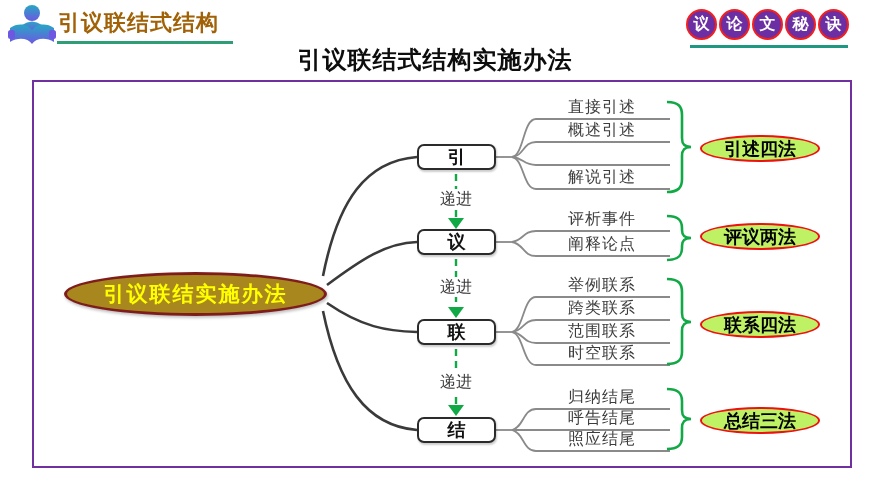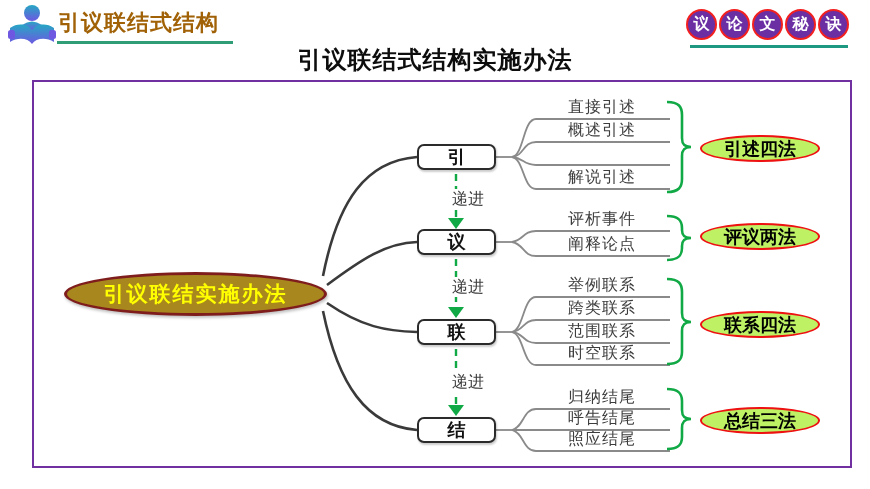--- a/index.html
+++ b/index.html
@@ -17,21 +17,21 @@
 
   
   .board{position:absolute;left:32px;top:80px;width:820px;height:388px;border:2px solid #7030A0;background:#fff;}
   .board svg{position:absolute;left:0;top:0;}
 
   .root-ellipse{position:absolute;left:30px;top:190px;width:263px;height:44px;border-radius:50%;
     background:#A8871E;border:3px solid #7f1d1d;color:#FFFF00;font-size:21px;font-weight:bold;
     display:flex;align-items:center;justify-content:center;letter-spacing:2px;box-shadow:1px 2px 3px rgba(0,0,0,.25);}
   .node{position:absolute;left:383px;width:79px;height:26px;background:#fff;border:2.5px solid #2b2b2b;border-radius:7px;
     display:flex;align-items:center;justify-content:center;font-size:18px;font-weight:bold;color:#111;box-shadow:1px 1.5px 2px rgba(0,0,0,.2);}
-  .prog{position:absolute;left:394px;width:56px;height:20px;text-align:right;font-size:16px;color:#3d3d3d;background:#fff;line-height:20px;}
+  .prog{position:absolute;left:394px;width:56px;height:20px;text-align:center;font-size:16px;color:#3d3d3d;background:#fff;line-height:20px;}
   .leaf{position:absolute;left:500px;width:136px;height:22px;text-align:center;font-size:16px;color:#3d3d3d;line-height:22px;letter-spacing:1px;}
   .summary{position:absolute;left:666px;width:120px;height:27px;border:2.5px solid #EE1111;border-radius:50%;background:#bef264;
     display:flex;align-items:center;justify-content:center;font-size:18px;font-weight:bold;color:#000;}
 </style>
 </head>
 <body>
 
 <div class="stage">
 
   <svg class="logo" viewBox="0 0 48 44">

